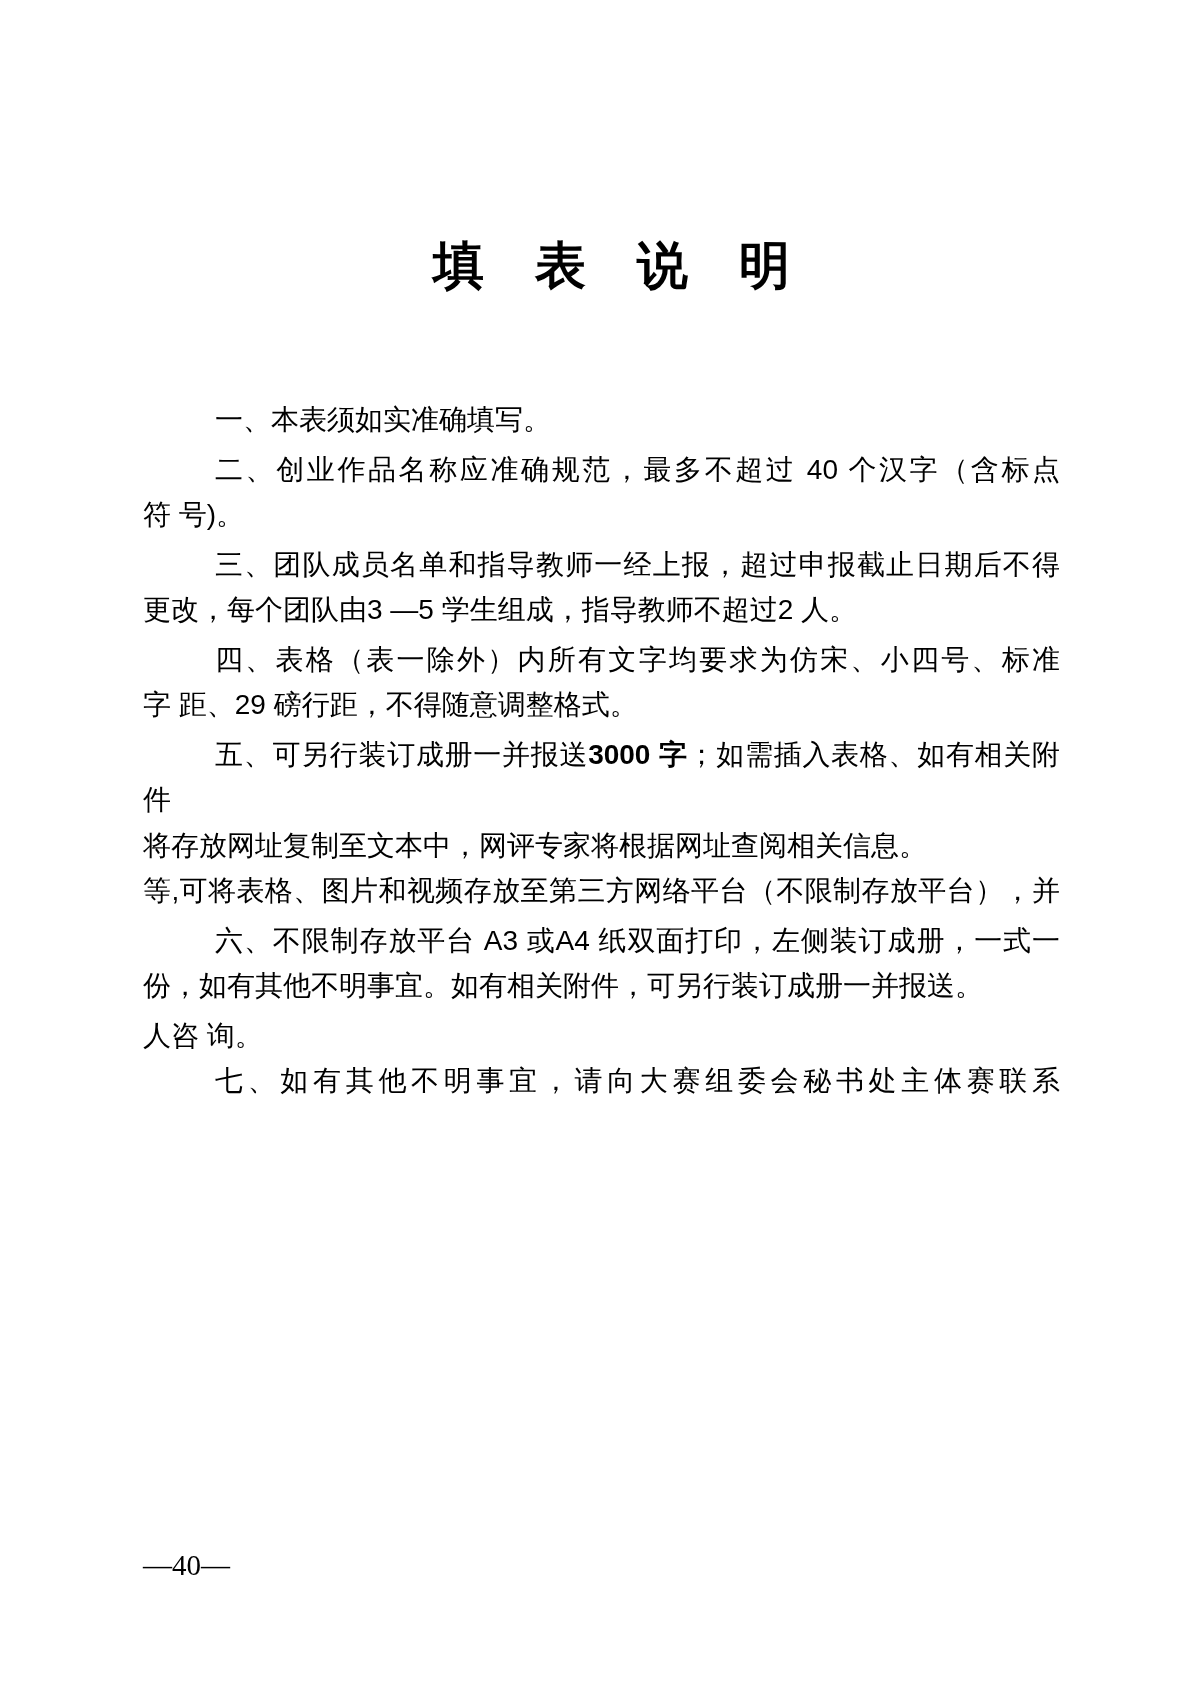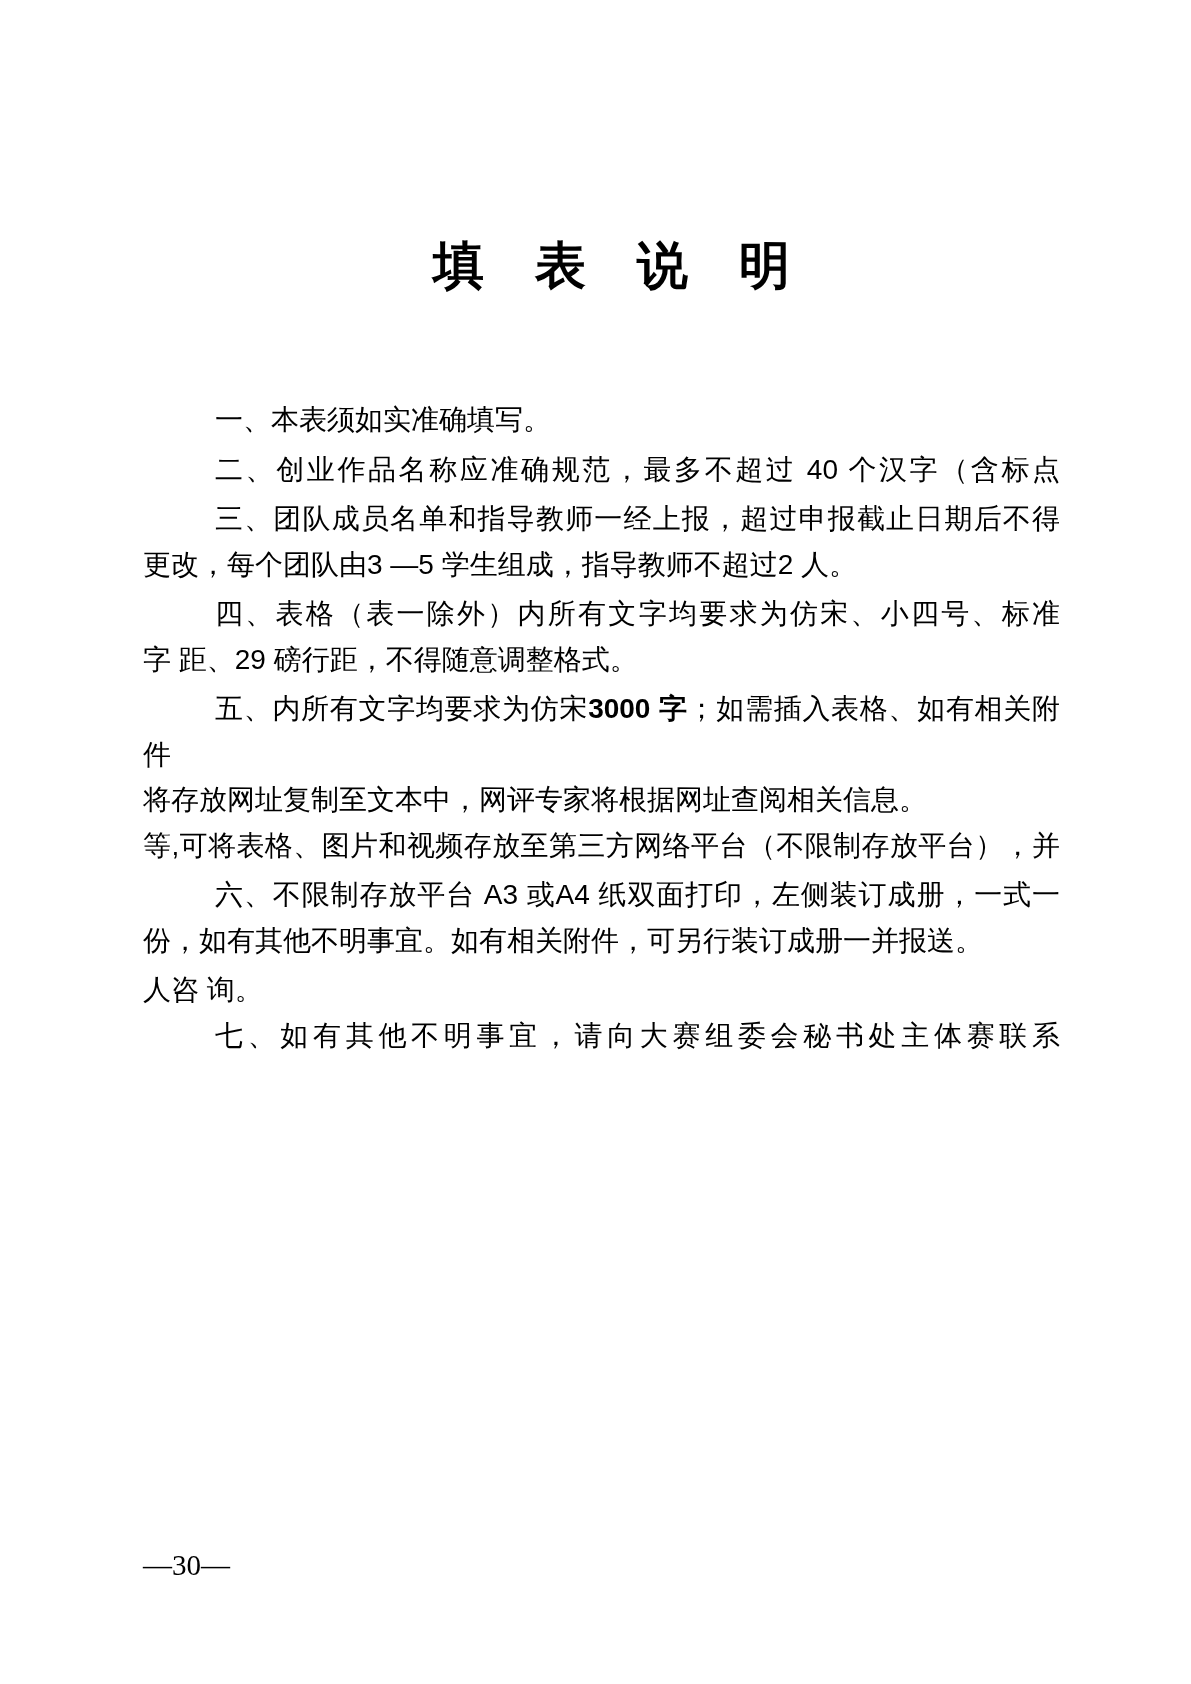--- a/index.html
+++ b/index.html
@@ -64,39 +64,40 @@
 <body>
 
 <div class="page">
   <h1 class="doc-title">填　表　说　明</h1>
   <main class="doc-body">
       <div class="para">
         <div class="line first"><span class="seg">一、本表须如实准确填写。</span></div>
       </div>
       <div class="para">
         <div class="line first fill"><span class="seg">二、创业作品名称应准确规范，最多不超过 40 个汉字（含标点</span></div>
+        <div class="line"><span class="seg">符 号)。</span></div>
       </div>
       <div class="para">
         <div class="line first fill"><span class="seg">三、团队成员名单和指导教师一经上报，超过申报截止日期后不得</span></div>
         <div class="line"><span class="seg">更改，每个团队由3 —5 学生组成，指导教师不超过2 人。</span></div>
       </div>
       <div class="para">
         <div class="line first fill"><span class="seg">四、表格（表一除外）内所有文字均要求为仿宋、小四号、标准</span></div>
         <div class="line"><span class="seg">字 距、29 磅行距，不得随意调整格式。</span></div>
       </div>
       <div class="para">
-        <div class="line first fill"><span class="seg">五、内所有文字均要求为仿宋</span><span class="seg-bold">3000 字</span><span class="seg">；如需插入表格、如有相关附件</span></div>
+        <div class="line first fill"><span class="seg">五、可另行装订成册一并报送</span><span class="seg-bold">3000 字</span><span class="seg">；如需插入表格、如有相关附件</span></div>
         <div class="line"><span class="seg">将存放网址复制至文本中，网评专家将根据网址查阅相关信息。</span></div>
         <div class="line fill"><span class="seg">等,可将表格、图片和视频存放至第三方网络平台（不限制存放平台），并</span></div>
       </div>
       <div class="para">
         <div class="line first fill"><span class="seg">六、不限制存放平台 A3 或A4 纸双面打印，左侧装订成册，一式一</span></div>
         <div class="line"><span class="seg">份，如有其他不明事宜。如有相关附件，可另行装订成册一并报送。</span></div>
       </div>
       <div class="para">
         <div class="line"><span class="seg">人咨 询。</span></div>
         <div class="line first fill"><span class="seg">七、如有其他不明事宜，请向大赛组委会秘书处主体赛联系</span></div>
       </div>
     </main>
   <footer class="page-footer">
-    <span>—30—</span>
+    <span>—40—</span>
   </footer>
 </div>
 
 </body></html>

